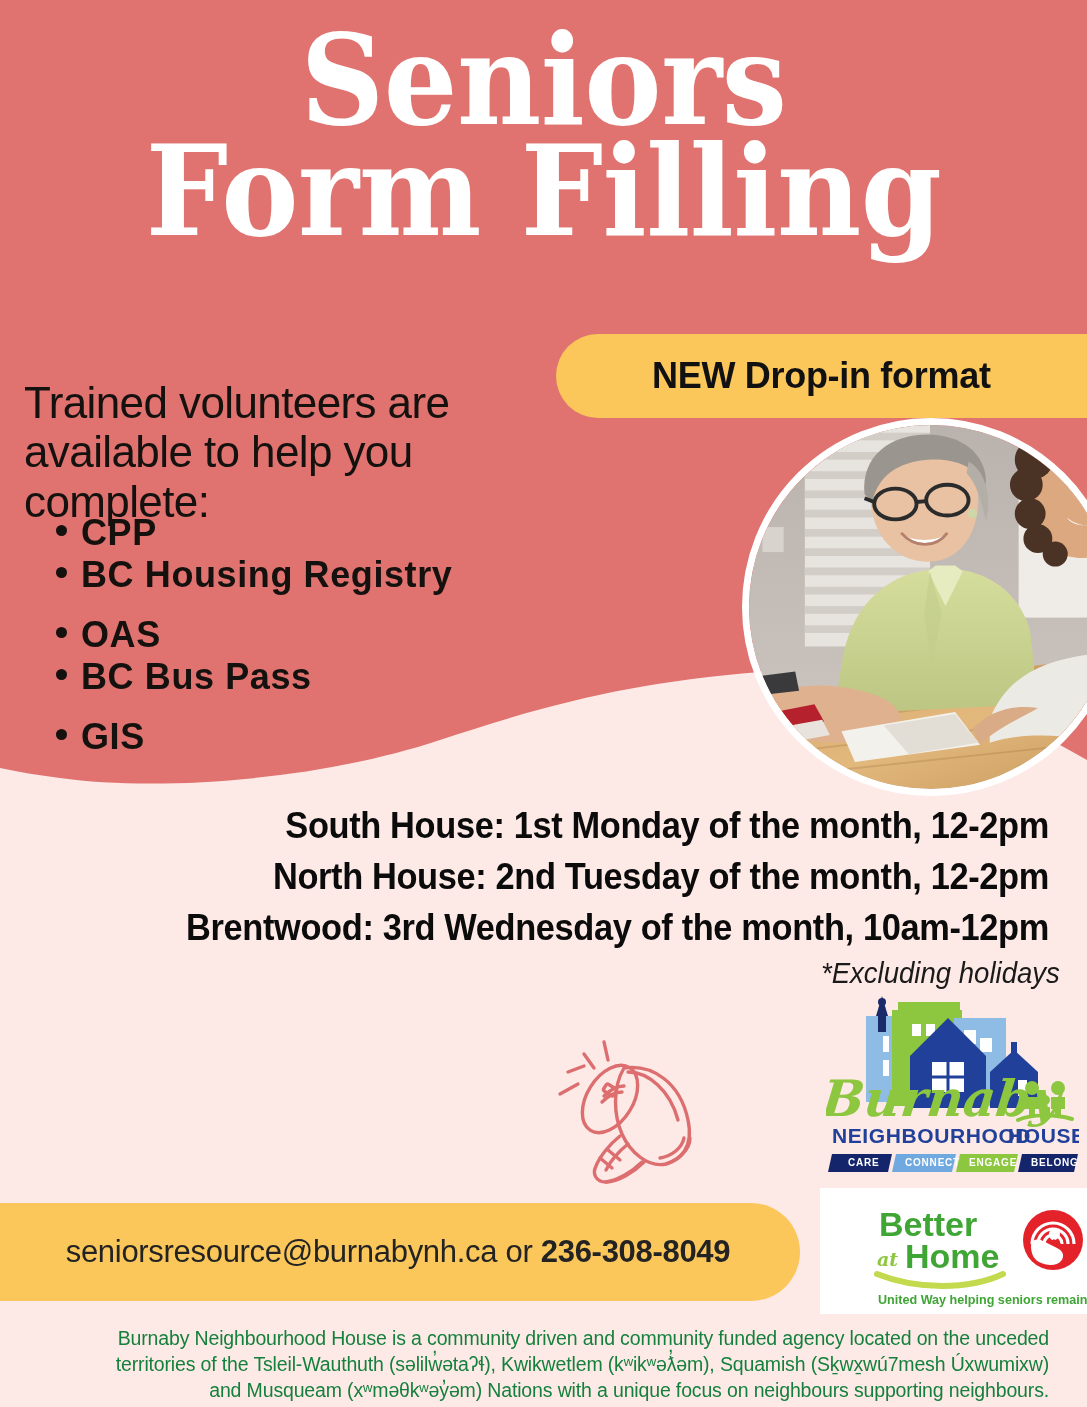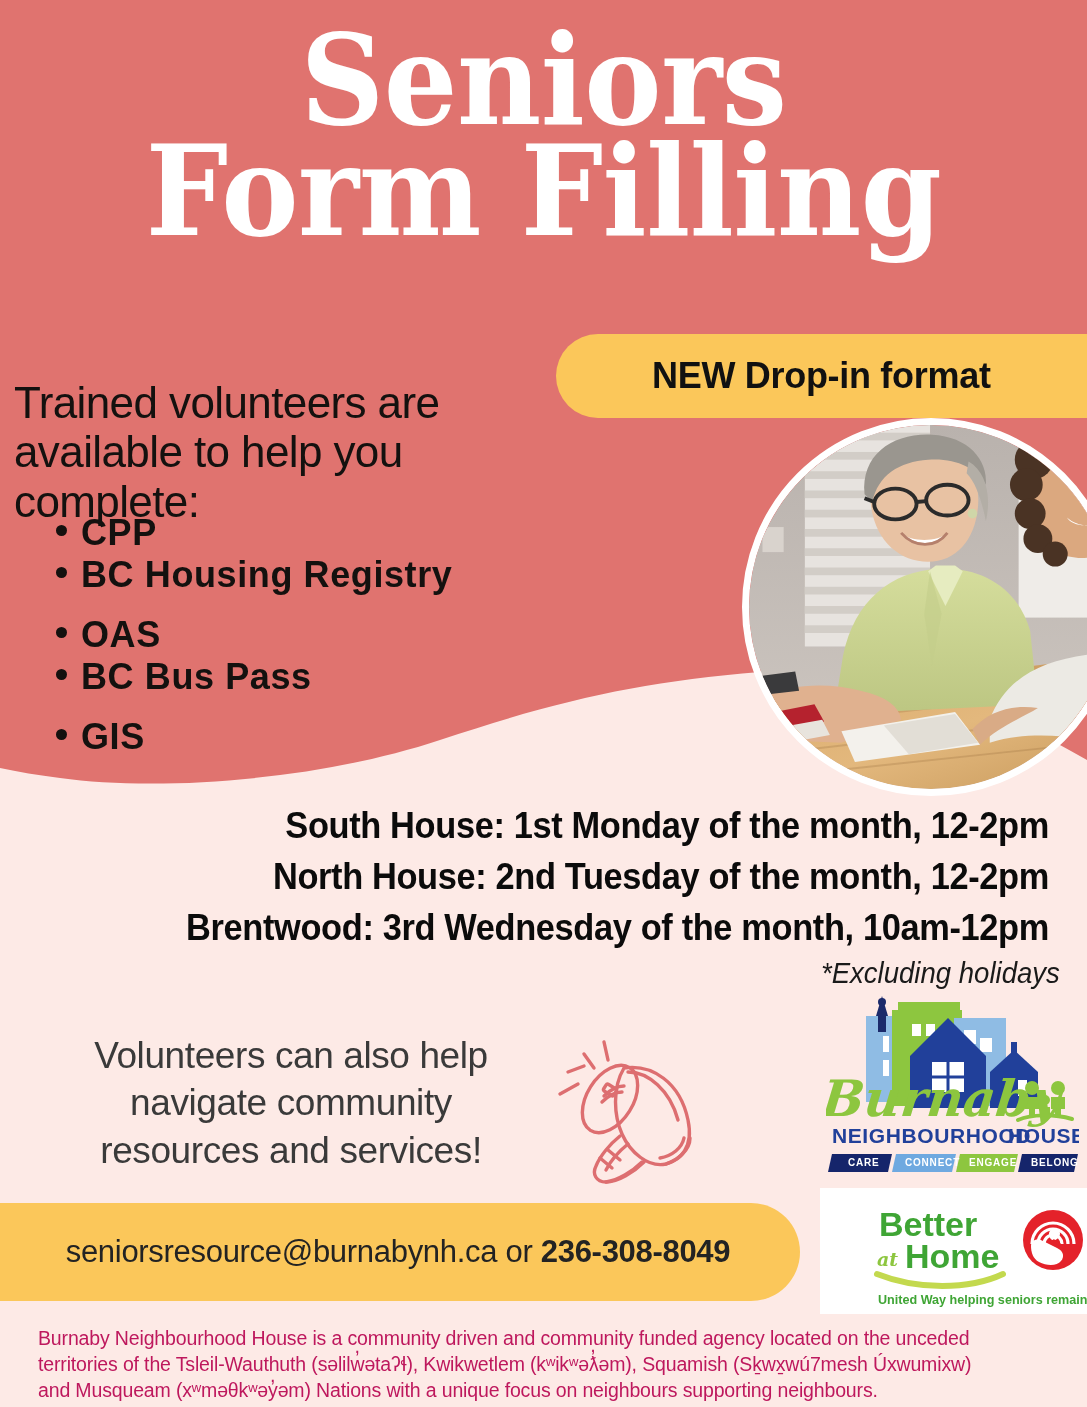--- a/index.html
+++ b/index.html
@@ -44,21 +44,21 @@
     border-radius:50%;
     border:7px solid #ffffff;
     box-sizing:border-box;
     overflow:hidden;
   }
   .photo-inner{position:absolute;inset:0;border-radius:50%;overflow:hidden;}
   .photo-inner svg{display:block;width:100%;height:100%;}
 
   
   .intro{
-    position:absolute;left:14px;top:378px;width:560px;z-index:6;
+    position:absolute;left:24px;top:378px;width:560px;z-index:6;
     color:#14110f;font-size:44px;line-height:1.12;font-weight:400;
     font-family:"Liberation Sans",sans-serif;letter-spacing:-0.6px;
   }
   .bullets{
     position:absolute;left:56px;top:512px;width:660px;z-index:6;
     font-family:"Liberation Sans",sans-serif;
   }
   .brow{display:flex;align-items:baseline;margin-bottom:18px;color:#14110f;
         font-weight:bold;font-size:36px;letter-spacing:0.6px;flex-direction:column;}
   .bcol-a{width:176px;display:flex;align-items:baseline;}
@@ -104,22 +104,22 @@
 
   
   .bnh-logo{position:absolute;left:826px;top:988px;width:253px;height:190px;z-index:6;}
   .bnh-logo svg{display:block;width:100%;height:100%;}
   .bah-logo{position:absolute;left:820px;top:1188px;width:316px;height:126px;z-index:6;
             background:#ffffff;}
   .bah-logo svg{display:block;width:100%;height:100%;}
 
   
   .footer{
-    position:absolute;left:38px;top:1326px;width:1011px;z-index:6;text-align:left;
-    color:#be185d;font-size:19.5px;line-height:1.33;
+    position:absolute;left:38px;top:1326px;width:1011px;z-index:6;text-align:right;
+    color:#15803d;font-size:19.5px;line-height:1.33;
     font-family:"Liberation Sans",sans-serif;letter-spacing:-0.15px;
   }
 </style>
 </head>
 <body>
 
 <div class="poster">
 
   <div class="coral-wave">
     <svg viewBox="0 0 1087 800" preserveAspectRatio="none" aria-hidden="true">
@@ -263,21 +263,20 @@
     </div>
   </div>
 
   <div class="sched">
     <div class="sl">South House: 1st Monday of the month, 12-2pm</div>
     <div class="sl">North House: 2nd Tuesday of the month, 12-2pm</div>
     <div class="sl">Brentwood: 3rd Wednesday of the month, 10am-12pm</div>
     <div class="note">*Excluding holidays</div>
   </div>
 
-  <div class="vol">Volunteers can also help navigate community resources and services!</div>
 
   <div class="mega">
     <svg viewBox="0 0 180 160" aria-hidden="true">
       <g fill="none" stroke="#DD6E70" stroke-width="3.4" stroke-linecap="round" stroke-linejoin="round">
 
         <line x1="12" y1="62" x2="30" y2="52"></line>
         <line x1="20" y1="40" x2="36" y2="34"></line>
         <line x1="36" y1="22" x2="46" y2="36"></line>
         <line x1="56" y1="10" x2="60" y2="28"></line>
 

